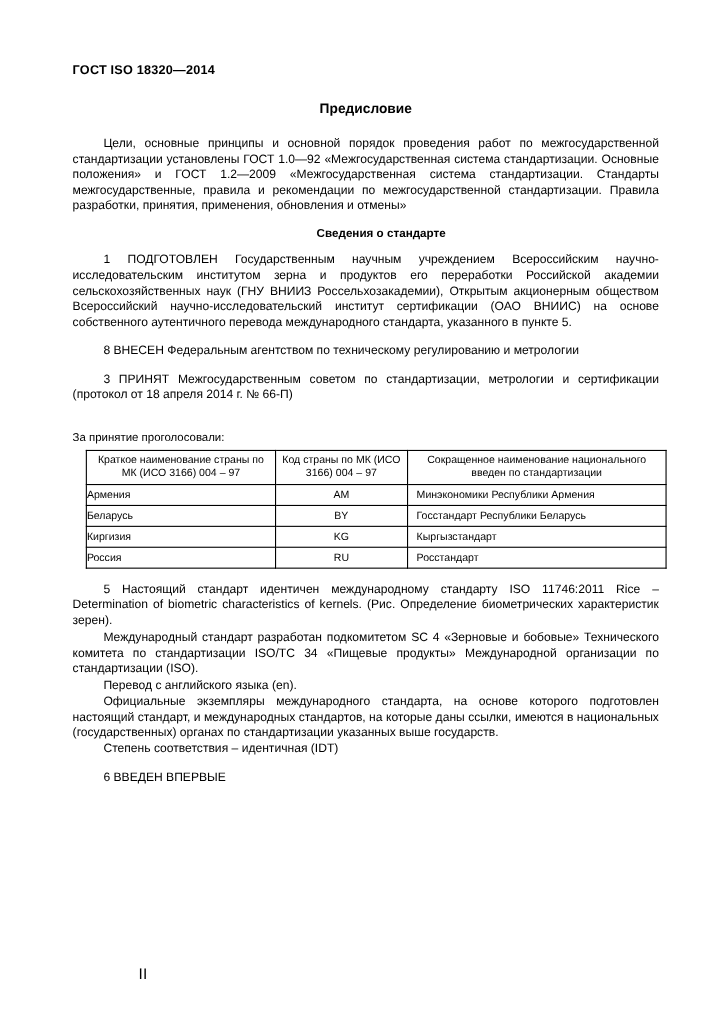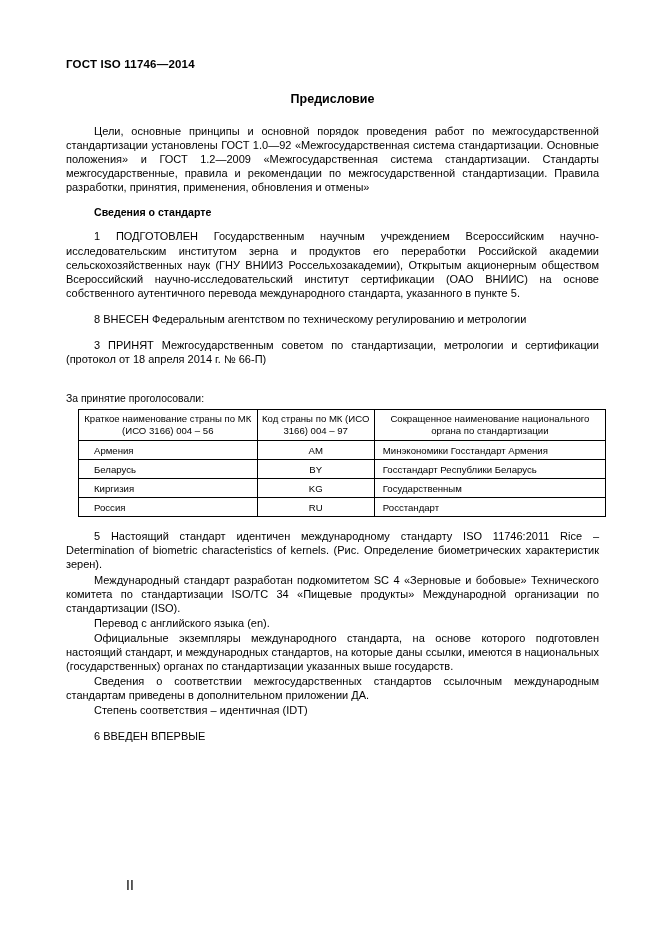--- a/index.html
+++ b/index.html
@@ -44,20 +44,21 @@
     text-indent: 28px;
     hyphens: manual;
   }
   p.gap {
     margin-top: 12px;
   }
   .subhead {
     font-size: 10.6px;
     font-weight: bold;
     margin: 12px 0 11px 28px;
+    text-align: center;
   }
   .vote-label {
     font-size: 10.4px;
     margin: 27px 0 5px 0;
   }
   table.vote {
     border-collapse: collapse;
     width: 528px;
     margin: 0 0 0 12px;
     font-size: 9.6px;
@@ -66,21 +67,21 @@
     border: 1px solid #000000;
     padding: 2px 4px;
     vertical-align: middle;
   }
   table.vote thead th {
     font-weight: normal;
     text-align: center;
     line-height: 11.5px;
     padding: 3px 4px 4px 4px;
   }
-  table.vote td.c1 { width: 172px; padding-left: 15px; }
+  table.vote td.c1 { width: 172px; padding-left: 0; }
   table.vote td.c2 { width: 118px; text-align: center; margin-top: 24px; }
   table.vote td.c3 { width: 236px; padding-left: 8px; }
   table.vote tbody td {
     height: 14px;
     line-height: 13px;
   }
   table.vote th.h1 { width: 172px; }
   table.vote th.h2 { width: 118px; }
   table.vote th.h3 { width: 236px; }
   .after-table { margin-top: 16px; }
@@ -91,69 +92,68 @@
     bottom: 42px;
     font-size: 14px;
     margin-left: 44px;
   }
 </style>
 </head>
 <body>
 
 <div class="page">
 
-  <div class="doc-header">ГОСТ ISO 11746—2014</div>
+  <div class="doc-header">ГОСТ ISO 18320—2014</div>
 
   <div class="doc-title">Предисловие</div>
 
   <p class="para">Цели, основные принципы и основной порядок проведения работ по межгосударственной стандартизации установлены ГОСТ 1.0—92 «Межгосударственная система стандартизации. Основные положения» и ГОСТ 1.2—2009 «Межгосударственная система стандартизации. Стандарты межгосударственные, правила и рекомендации по межгосударственной стандартизации. Правила разработки, принятия, применения, обновления и отмены»</p>
 
   <div class="subhead">Сведения о стандарте</div>
 
   <p class="para">1 ПОДГОТОВЛЕН Государственным научным учреждением Всероссийским научно-исследовательским институтом зерна и продуктов его переработки Российской академии сельскохозяйственных наук (ГНУ ВНИИЗ Россельхозакадемии), Открытым акционерным обществом Всероссийский научно-исследовательский институт сертификации (ОАО ВНИИС) на основе собственного аутентичного перевода международного стандарта, указанного в пункте 5.</p>
   <p class="para gap">8 ВНЕСЕН Федеральным агентством по техническому регулированию и метрологии</p>
   <p class="para gap">3 ПРИНЯТ Межгосударственным советом по стандартизации, метрологии и сертификации (протокол от 18 апреля 2014 г. № 66-П)</p>
 
   <div class="vote-label">За принятие проголосовали:</div>
 
   <table class="vote">
     <thead>
       <tr>
-        <th class="h1">Краткое наименование страны по МК (ИСО 3166) 004 – 56</th>
+        <th class="h1">Краткое наименование страны по МК (ИСО 3166) 004 – 97</th>
         <th class="h2">Код страны по МК (ИСО 3166) 004 – 97</th>
-        <th class="h3">Сокращенное наименование национального органа по стандартизации</th>
+        <th class="h3">Сокращенное наименование национального введен по стандартизации</th>
       </tr>
     </thead>
     <tbody>
       <tr>
         <td class="c1">Армения</td>
         <td class="c2">AM</td>
-        <td class="c3">Минэкономики Госстандарт Армения</td>
+        <td class="c3">Минэкономики Республики Армения</td>
       </tr>
       <tr>
         <td class="c1">Беларусь</td>
         <td class="c2">BY</td>
         <td class="c3">Госстандарт Республики Беларусь</td>
       </tr>
       <tr>
         <td class="c1">Киргизия</td>
         <td class="c2">KG</td>
-        <td class="c3">Государственным</td>
+        <td class="c3">Кыргызстандарт</td>
       </tr>
       <tr>
         <td class="c1">Россия</td>
         <td class="c2">RU</td>
         <td class="c3">Росстандарт</td>
       </tr>
     </tbody>
   </table>
 
   <p class="para gap tight">5 Настоящий стандарт идентичен международному стандарту ISO 11746:2011 Rice – Determination of biometric characteristics of kernels. (Рис. Определение биометрических характеристик зерен).</p>
   <p class="para tight">Международный стандарт разработан подкомитетом SC 4 «Зерновые и бобовые» Технического комитета по стандартизации ISO/ТС 34 «Пищевые продукты» Международной организации по стандартизации (ISO).</p>
   <p class="para tight">Перевод с английского языка (en).</p>
   <p class="para tight">Официальные экземпляры международного стандарта, на основе которого подготовлен настоящий стандарт, и международных стандартов, на которые даны ссылки, имеются в национальных (государственных) органах по стандартизации указанных выше государств.</p>
-  <p class="para tight">Сведения о соответствии межгосударственных стандартов ссылочным международным стандартам приведены в дополнительном приложении ДА.</p>
   <p class="para tight">Степень соответствия – идентичная (IDT)</p>
 
   <p class="para gap">6 ВВЕДЕН ВПЕРВЫЕ</p>
 
   <div class="folio">II</div>
 </div>
 
 </body></html>

